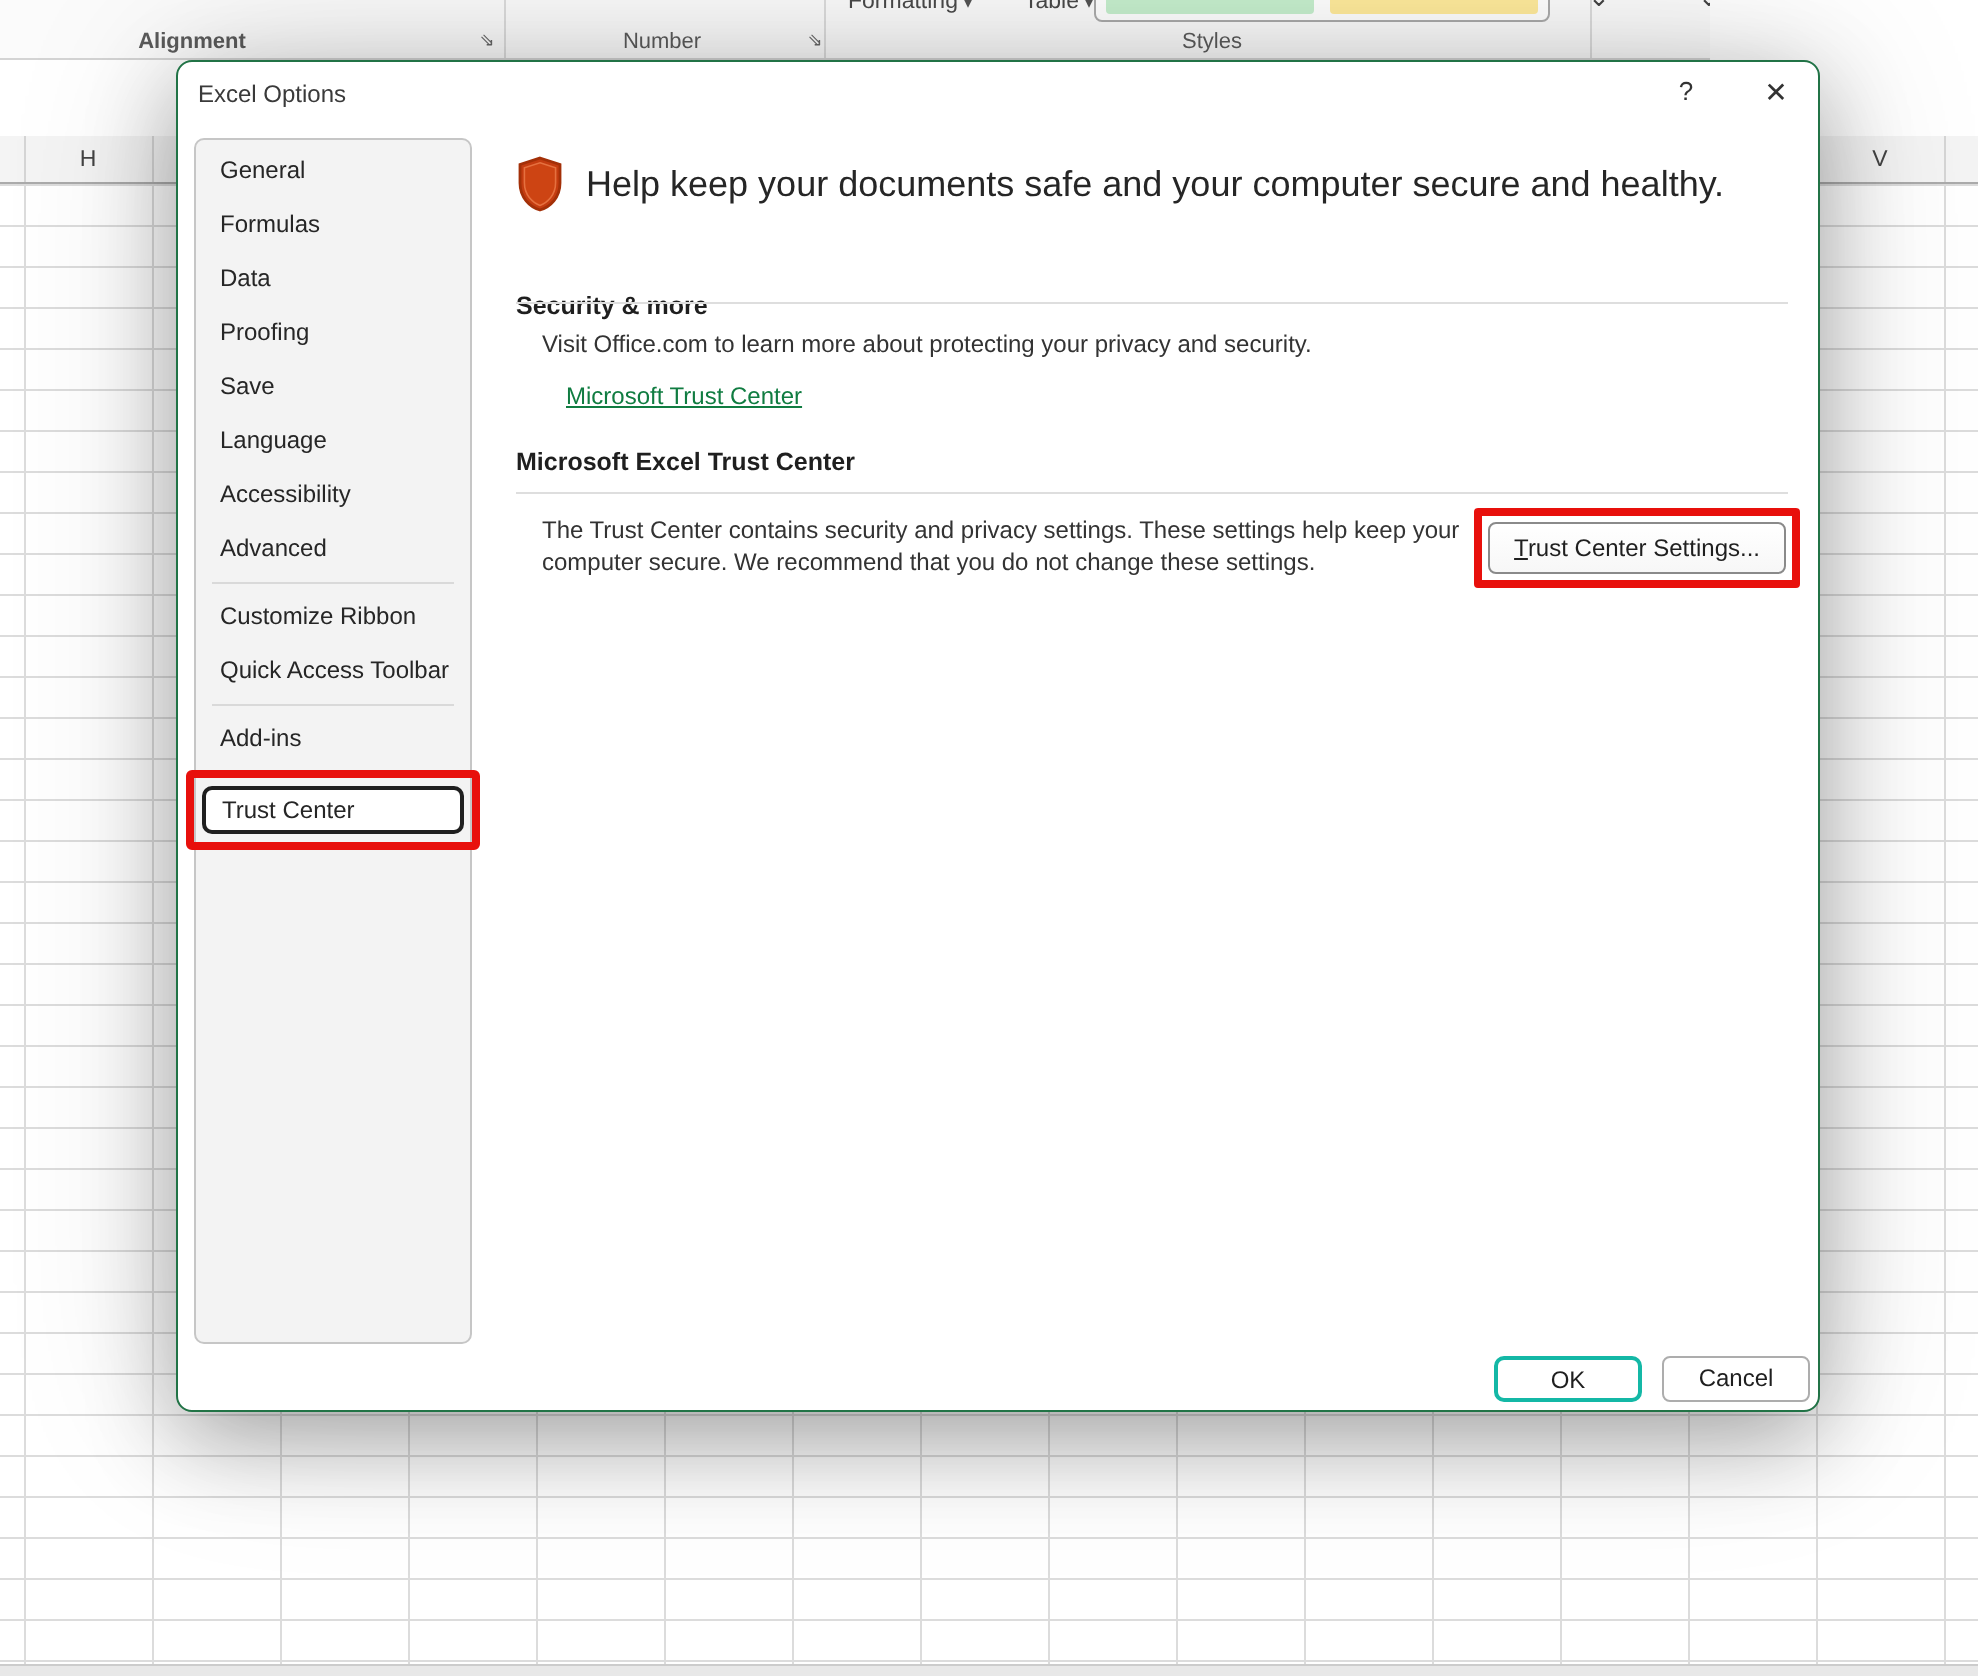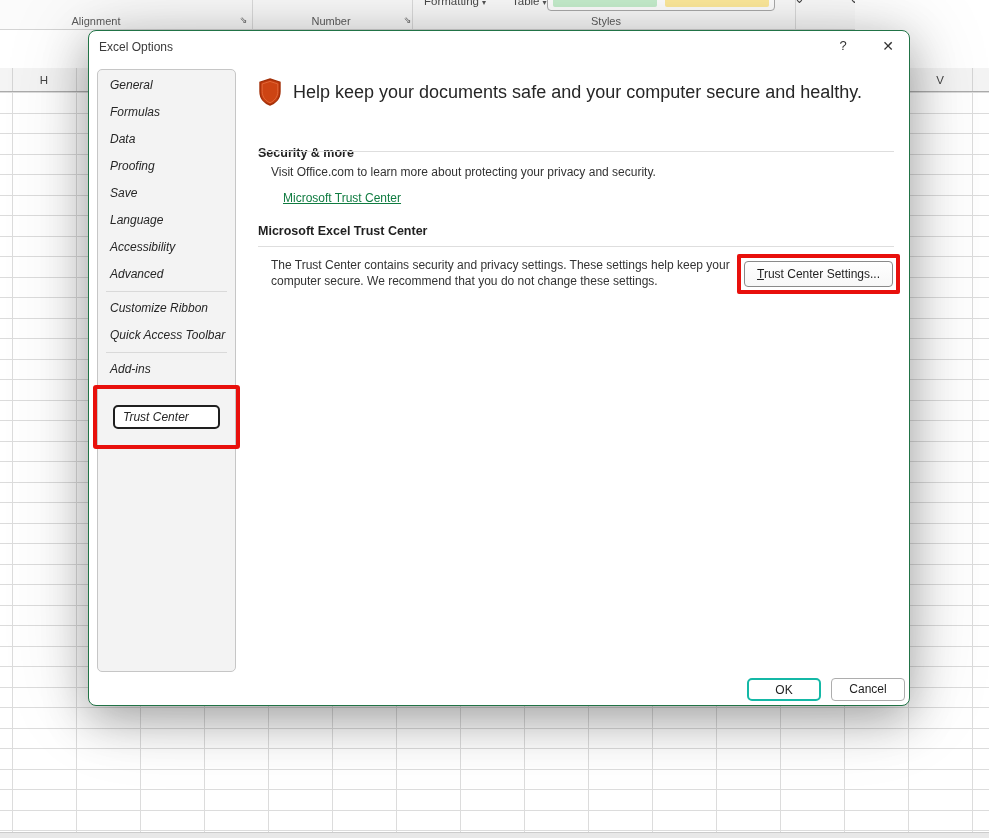--- a/index.html
+++ b/index.html
@@ -51,27 +51,27 @@
   
   .dialog { position:absolute; left:88px; top:30px; width:822px; height:676px;
     background:#fff; border:1px solid #217346; border-radius:8px; z-index:10;
     box-shadow:0 14px 45px rgba(0,0,0,.30), 0 0 90px rgba(0,0,0,.14); }
   .dlg-title { position:absolute; left:10px; top:9px; font-size:12px; color:#3a3a3a; }
   .dlg-help, .dlg-close { position:absolute; top:6px; width:18px; height:18px;
     text-align:center; line-height:18px; font-size:13px; color:#333; cursor:pointer; }
   .dlg-help { left:745px; } .dlg-close { left:790px; font-size:14px; }
 
   .sidebar { position:absolute; left:8px; top:38px; width:139px; height:603px;
-    background:#f3f3f3; border:1px solid #c6c6c6; border-radius:5px; padding-top:2px;font-style:italic; }
+    background:#f3f3f3; border:1px solid #c6c6c6; border-radius:5px; padding-top:2px; }
   .nav-item { height:27px; line-height:27px; padding-left:12px; font-size:12px;
     color:#262626; cursor:pointer; white-space:nowrap; }
   .nav-divider { height:1px; margin:3px 8px; background:#d9d9d9; }
   .nav-annotation { margin:2px -5px 0 -5px; border:4px solid #e8100c; border-radius:3px; }
   .nav-item.selected { background:#fff; border:2px solid #1f1f1f; border-radius:5px;
-    height:24px; line-height:20px; padding-left:8px; margin:16px; }
+    height:24px; line-height:20px; padding-left:8px; margin:4px; }
 
   .content { position:absolute; left:169px; top:38px; width:636px; height:600px; }
   .hero { position:absolute; left:0; top:4px; height:38px; display:flex;
     align-items:center; gap:11px; }
   .hero-text { font-size:18px; color:#262626; }
   .section-heading { position:absolute; left:0; font-weight:bold; font-size:12.5px;
     color:#1f1f1f; line-height:16px; }
   .rule { position:absolute; left:0; width:636px; height:1px; background:#dedede; }
   .body-line { position:absolute; font-size:12px; color:#333; line-height:16px; }
   .office-link { position:absolute; left:25px; top:122px; font-size:12px;
@@ -99,21 +99,21 @@
   <span class="rb-gallery">
     <span class="swatch good"></span>
     <span class="swatch neutral"></span>
   </span>
   <span class="rb-chevron" style="left:794px;">⌄</span>
   <span class="rb-chevron" style="left:849px;">⌄</span>
   <span class="rb-chevron" style="left:904px;">⌄</span>
   <span class="eraser-icon"></span>
   <span class="rb-clear-label">Cl</span>
 
-  <span class="rb-group-label" style="left:51px;">Alignment</span>
+  <span class="rb-group-label" style="left:51px;font-weight:bold;">Alignment</span>
   <span class="rb-launcher" style="left:237px;">⇘</span>
   <span class="rb-group-label" style="left:286px;">Number</span>
   <span class="rb-launcher" style="left:401px;">⇘</span>
   <span class="rb-group-label" style="left:561px;">Styles</span>
   <span class="rb-group-label" style="left:867px;">Cells</span>
 
   <span class="rb-divider" style="left:252px;"></span>
   <span class="rb-divider" style="left:412px;"></span>
   <span class="rb-divider" style="left:795px;"></span>
   <span class="rb-divider" style="left:948px;"></span>

